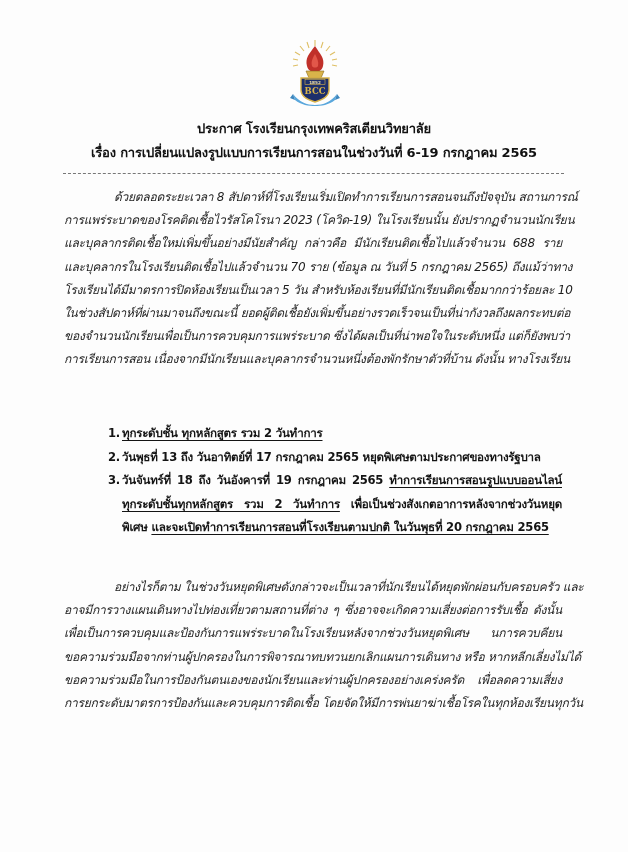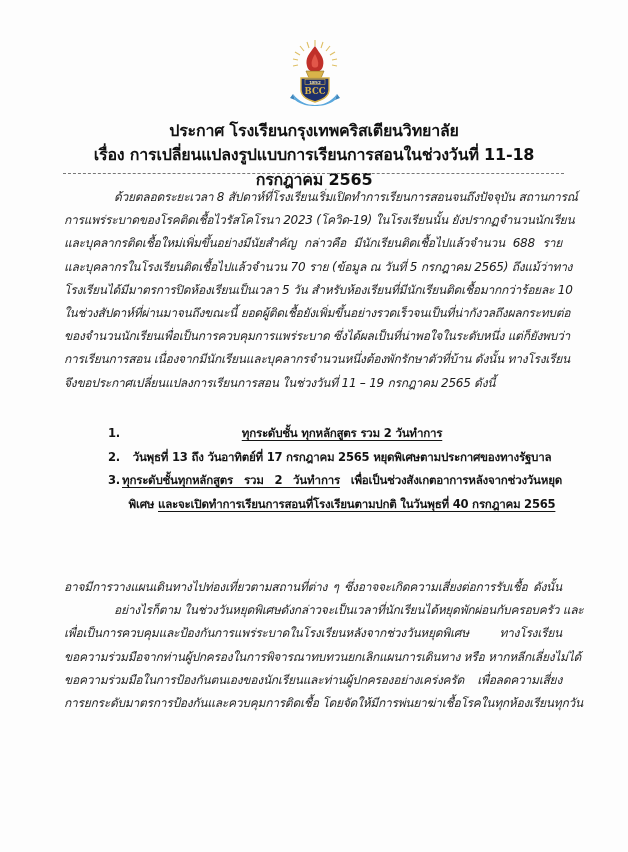--- a/index.html
+++ b/index.html
@@ -28,21 +28,21 @@
       top: 38px;
       width: 52px;
       height: 68px;
     }
     .title-block {
       position: absolute;
       left: 60px;
       width: 508px;
       text-align: center;
       font-weight: bold;
-      font-size: 16px;
+      font-size: 13px;
       letter-spacing: -0.2px;
       color: #111;
     }
     .title-1 { top: 118px; }
     .title-2 { top: 142px; }
     .divider {
       position: absolute;
       left: 63px;
       top: 173px;
       width: 400px;
@@ -89,21 +89,20 @@
     }
     .list-item .num {
       position: absolute;
       left: 8px;
       top: 0;
     }
     .list-item .line {
       display: block;
       white-space: nowrap;
       height: 23.6px;
-      text-align: center;
     }
     .list-item .line.justify {
       text-align: justify;
       text-align-last: justify;
     }
     .u { text-decoration: underline; text-underline-offset: 3px; }
   </style>
 </head>
 <body>
 
@@ -136,54 +135,54 @@
       <text x="26" y="45.8" font-size="4.2" fill="#f2e2a8" text-anchor="middle" font-family="DejaVu Sans, sans-serif" font-weight="bold">1852</text>
       <text x="26" y="56" font-size="8.5" fill="#d9b44a" text-anchor="middle" font-family="DejaVu Serif, serif" font-weight="bold">BCC</text>
 
       <path d="M4 56 C10 64 18 67 26 67 C34 67 42 64 48 56 L46 62 C40 67 32 68 26 68 C20 68 12 67 6 62 Z" fill="#5aa7dc"></path>
       <path d="M4 56 L1 60 L6 62 Z" fill="#3d86bd"></path>
       <path d="M48 56 L51 60 L46 62 Z" fill="#3d86bd"></path>
     </svg>
   </div>
 
   <div class="title-block title-1">ประกาศ โรงเรียนกรุงเทพคริสเตียนวิทยาลัย</div>
-  <div class="title-block title-2">เรื่อง การเปลี่ยนแปลงรูปแบบการเรียนการสอนในช่วงวันที่ 11-18 กรกฎาคม 2565</div>
+  <div class="title-block title-2">เรื่อง การเปลี่ยนแปลงรูปแบบการเรียนการสอนในช่วงวันที่ 6-19 กรกฎาคม 2565</div>
 
   <div class="divider" style="width:501px;"></div>
 
   <div class="para para-1">
     <span class="line first">ด้วยตลอดระยะเวลา 8 สัปดาห์ที่โรงเรียนเริ่มเปิดทำการเรียนการสอนจนถึงปัจจุบัน สถานการณ์</span>
     <span class="line">การแพร่ระบาดของโรคติดเชื้อไวรัสโคโรนา 2023 (โควิด-19) ในโรงเรียนนั้น ยังปรากฏจำนวนนักเรียน</span>
     <span class="line">และบุคลากรติดเชื้อใหม่เพิ่มขึ้นอย่างมีนัยสำคัญ กล่าวคือ มีนักเรียนติดเชื้อไปแล้วจำนวน 688 ราย</span>
     <span class="line">และบุคลากรในโรงเรียนติดเชื้อไปแล้วจำนวน 70 ราย (ข้อมูล ณ วันที่ 5 กรกฎาคม 2565) ถึงแม้ว่าทาง</span>
     <span class="line">โรงเรียนได้มีมาตรการปิดห้องเรียนเป็นเวลา 5 วัน สำหรับห้องเรียนที่มีนักเรียนติดเชื้อมากกว่าร้อยละ 10</span>
     <span class="line">ในช่วงสัปดาห์ที่ผ่านมาจนถึงขณะนี้ ยอดผู้ติดเชื้อยังเพิ่มขึ้นอย่างรวดเร็วจนเป็นที่น่ากังวลถึงผลกระทบต่อ</span>
     <span class="line">ของจำนวนนักเรียนเพื่อเป็นการควบคุมการแพร่ระบาด ซึ่งได้ผลเป็นที่น่าพอใจในระดับหนึ่ง แต่ก็ยังพบว่า</span>
     <span class="line">การเรียนการสอน เนื่องจากมีนักเรียนและบุคลากรจำนวนหนึ่งต้องพักรักษาตัวที่บ้าน ดังนั้น ทางโรงเรียน</span>
-    <span class="line last">จึงขอประกาศเปลี่ยนแปลงการเรียนการสอน ในช่วงวันที่ 11 – 19 กรกฎาคม 2565 ดังนี้</span>
   </div>
 
   <div class="list">
     <div class="list-item">
       <span class="num">1.</span>
       <span class="line"><span class="u">ทุกระดับชั้น ทุกหลักสูตร รวม 2 วันทำการ</span></span>
     </div>
     <div class="list-item">
       <span class="num">2.</span>
       <span class="line">วันพุธที่ 13 ถึง วันอาทิตย์ที่ 17 กรกฎาคม 2565 หยุดพิเศษตามประกาศของทางรัฐบาล</span>
     </div>
     <div class="list-item">
       <span class="num">3.</span>
+      <span class="line justify"><span>วันจันทร์ที่ 18 ถึง วันอังคารที่ 19 กรกฎาคม 2565 </span><span class="u">ทำการเรียนการสอนรูปแบบออนไลน์</span></span>
       <span class="line justify"><span class="u">ทุกระดับชั้นทุกหลักสูตร รวม 2 วันทำการ</span><span> เพื่อเป็นช่วงสังเกตอาการหลังจากช่วงวันหยุด</span></span>
-      <span class="line"><span>พิเศษ </span><span class="u">และจะเปิดทำการเรียนการสอนที่โรงเรียนตามปกติ ในวันพุธที่ 40 กรกฎาคม 2565</span></span>
+      <span class="line"><span>พิเศษ </span><span class="u">และจะเปิดทำการเรียนการสอนที่โรงเรียนตามปกติ ในวันพุธที่ 20 กรกฎาคม 2565</span></span>
     </div>
   </div>
 
   <div class="para para-2">
+    <span class="line first">อย่างไรก็ตาม ในช่วงวันหยุดพิเศษดังกล่าวจะเป็นเวลาที่นักเรียนได้หยุดพักผ่อนกับครอบครัว และ</span>
     <span class="line">อาจมีการวางแผนเดินทางไปท่องเที่ยวตามสถานที่ต่าง ๆ ซึ่งอาจจะเกิดความเสี่ยงต่อการรับเชื้อ ดังนั้น</span>
-    <span class="line first">อย่างไรก็ตาม ในช่วงวันหยุดพิเศษดังกล่าวจะเป็นเวลาที่นักเรียนได้หยุดพักผ่อนกับครอบครัว และ</span>
-    <span class="line">เพื่อเป็นการควบคุมและป้องกันการแพร่ระบาดในโรงเรียนหลังจากช่วงวันหยุดพิเศษ ทางโรงเรียน</span>
+    <span class="line">เพื่อเป็นการควบคุมและป้องกันการแพร่ระบาดในโรงเรียนหลังจากช่วงวันหยุดพิเศษ นการควบคียน</span>
     <span class="line">ขอความร่วมมือจากท่านผู้ปกครองในการพิจารณาทบทวนยกเลิกแผนการเดินทาง หรือ หากหลีกเลี่ยงไม่ได้</span>
     <span class="line">ขอความร่วมมือในการป้องกันตนเองของนักเรียนและท่านผู้ปกครองอย่างเคร่งครัด เพื่อลดความเสี่ยง</span>
     <span class="line">การยกระดับมาตรการป้องกันและควบคุมการติดเชื้อ โดยจัดให้มีการพ่นยาฆ่าเชื้อโรคในทุกห้องเรียนทุกวัน</span>
   </div>
 
 </div>
 
 </body></html>

